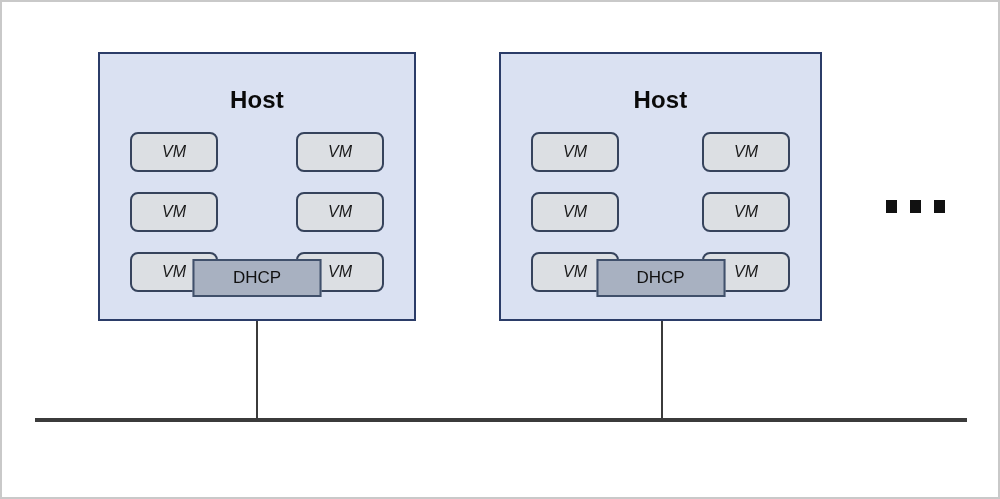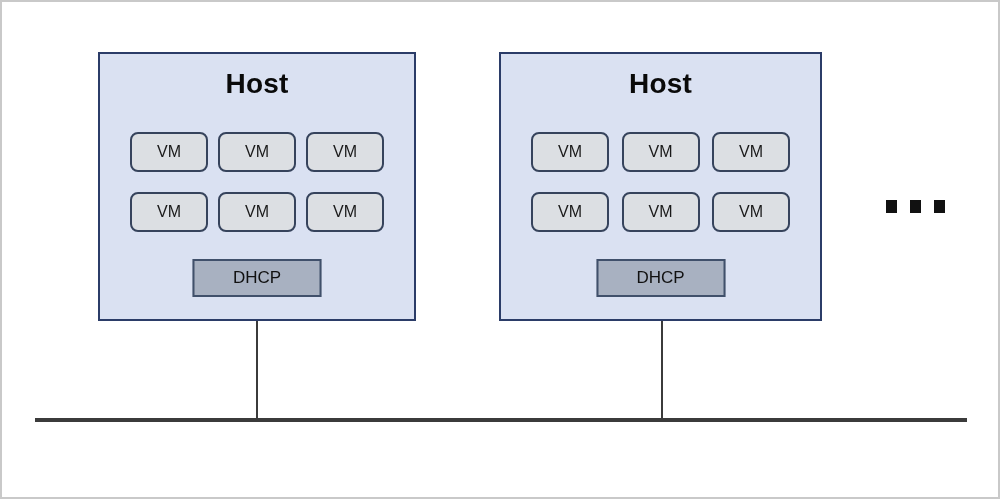--- a/index.html
+++ b/index.html
@@ -22,51 +22,52 @@
   .host-box {
     position: absolute;
     background: #dae1f2;
     border: 2px solid #2b3c68;
     box-sizing: border-box;
   }
   .host-title {
     position: absolute;
     left: 0;
     right: 0;
-    top: 14px;
+    top: 32px;
     text-align: center;
-    font-size: 28px;
+    font-size: 24px;
     font-weight: bold;
     color: #0a0a0a;
     letter-spacing: 0.2px;
   }
 
   
   .vm-grid {
     position: absolute;
     left: 30px;
     right: 30px;
     top: 78px;
     display: flex;
     flex-wrap: wrap;
     justify-content: space-between;
     row-gap: 20px;
   }
   .vm-box {
-    width: 78px;
+    width: 88px;
     height: 40px;
     background: #dcdfe3;
     border: 2px solid #36435c;
     border-radius: 8px;
     box-sizing: border-box;
     display: flex;
     align-items: center;
     justify-content: center;
     font-size: 16px;
     color: #1a1a1a;
+    font-style: italic;
   }
 
   
   .dhcp-box {
     position: absolute;
     left: 50%;
     transform: translateX(-50%);
     bottom: 22px;
     width: 129px;
     height: 38px;

